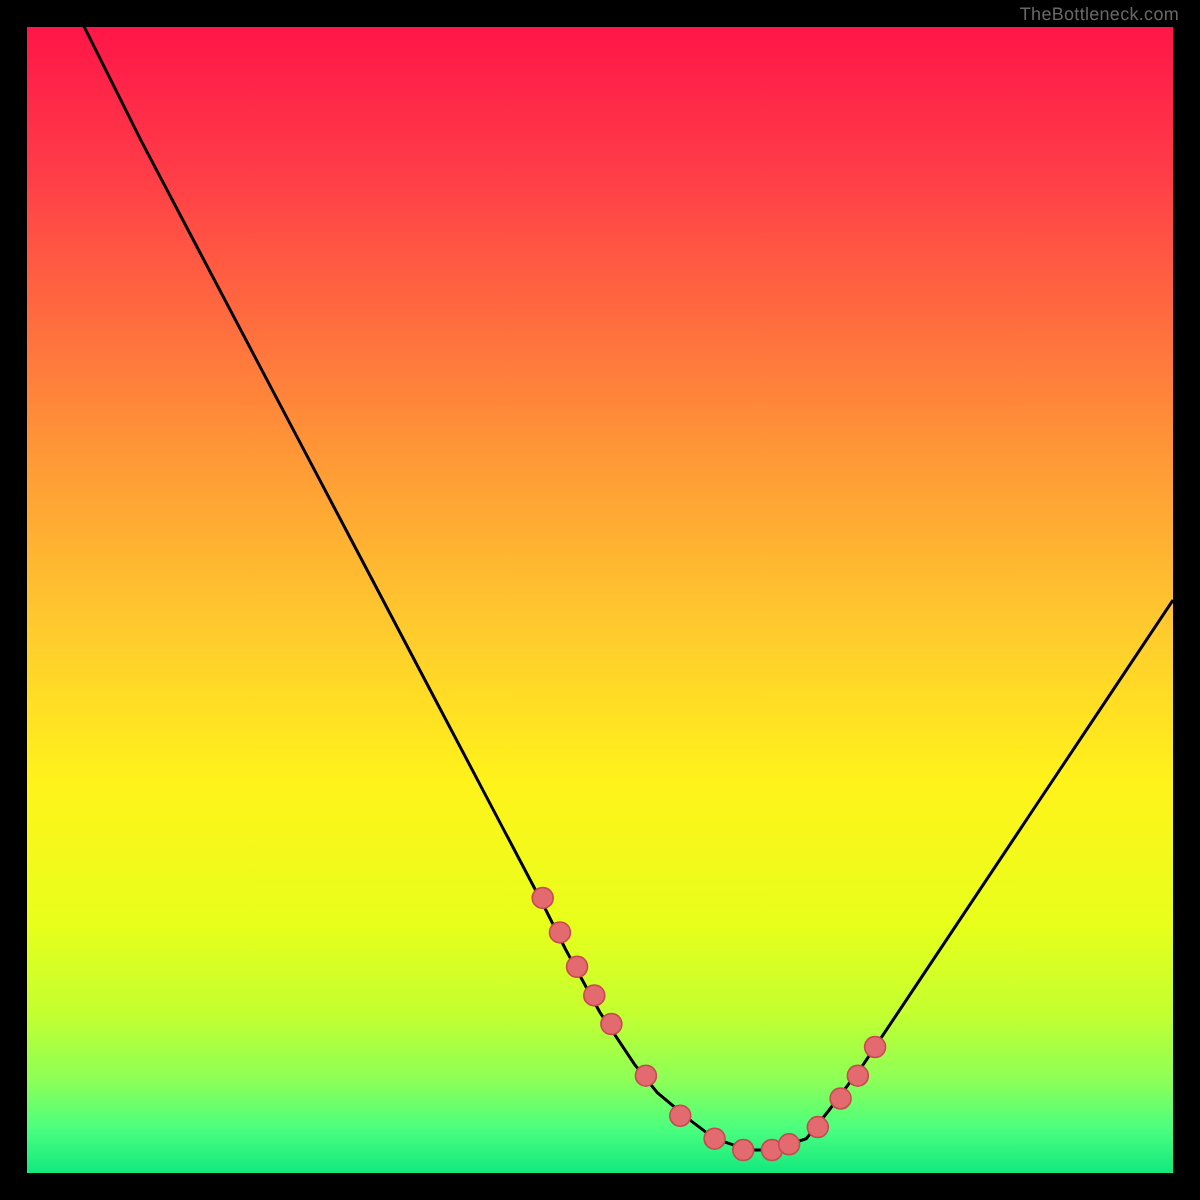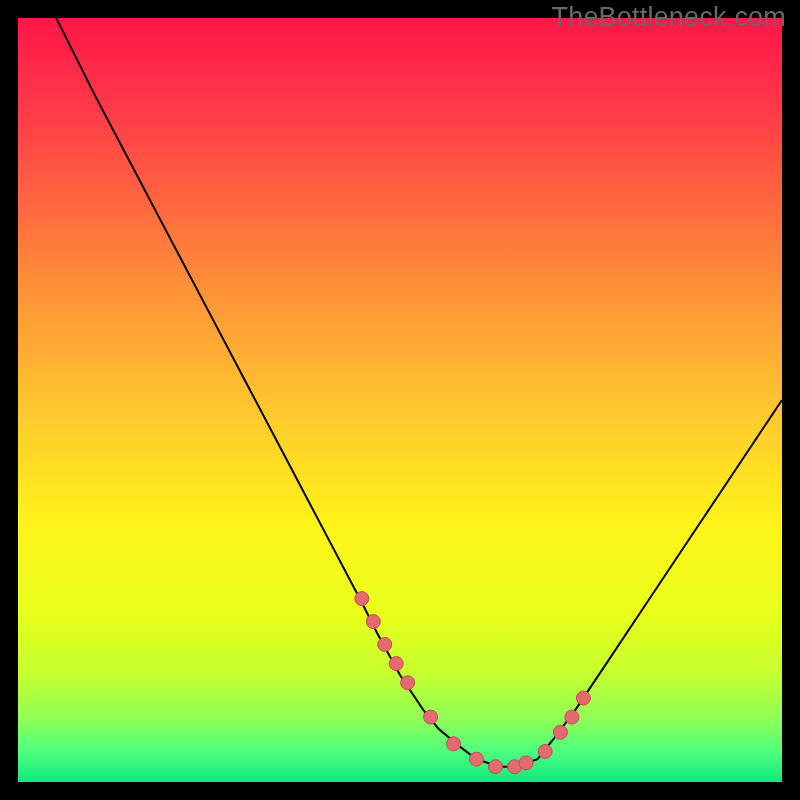--- a/index.html
+++ b/index.html
@@ -23,21 +23,21 @@
     left: 0;
     top: 0;
     width: 764px;
     height: 764px;
   }
   .attrib {
     position: absolute;
     top: 2px;
     right: 14px;
     font-family: Arial, Helvetica, sans-serif;
-    font-size: 27px;
+    font-size: 12px;
     color: #686868;
     font-weight: 500;
     letter-spacing: 0.2px;
   }
   svg { display: block; }
 </style>
 </head>
 <body>
 
 <div class="frame">

